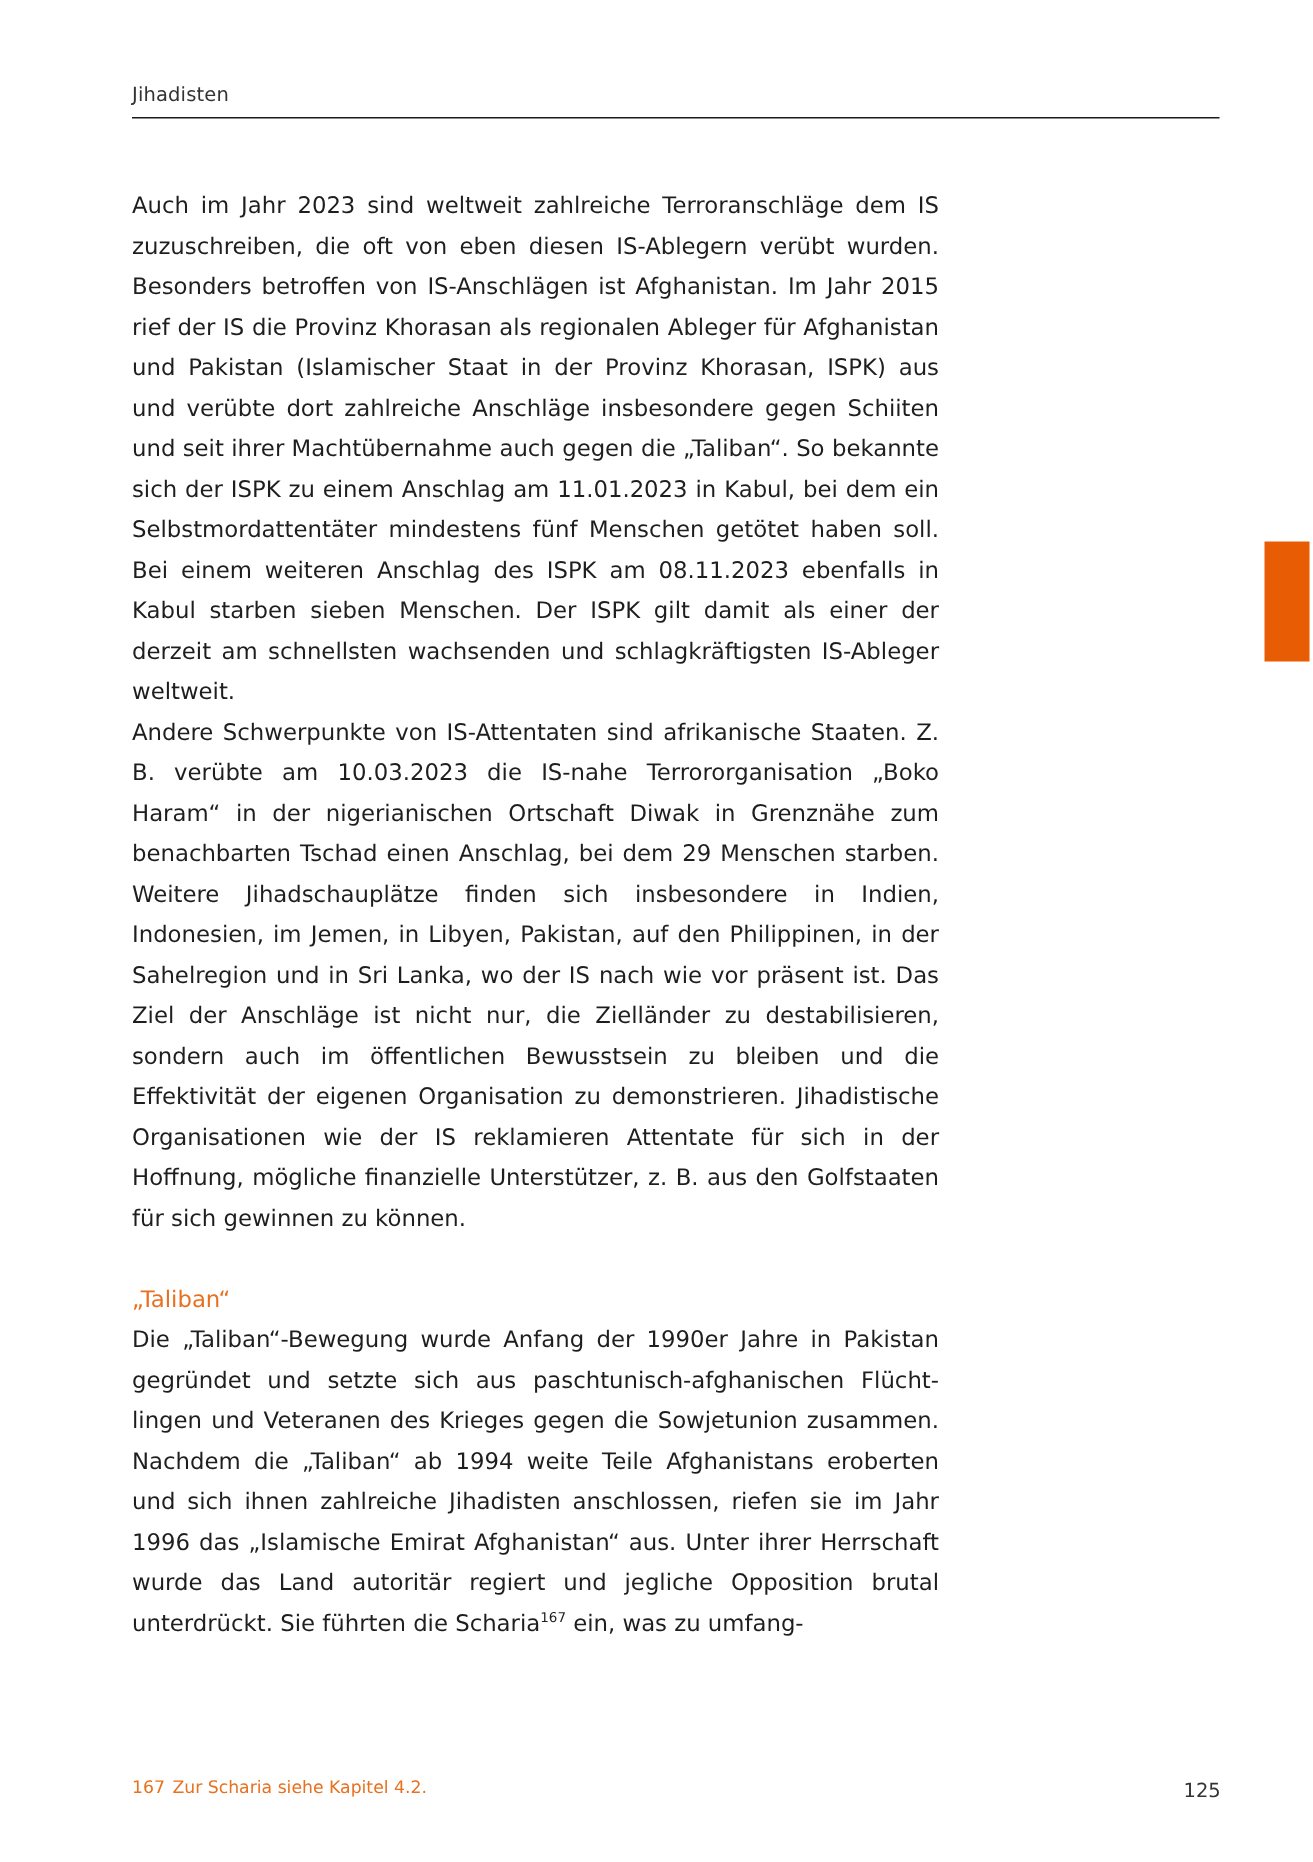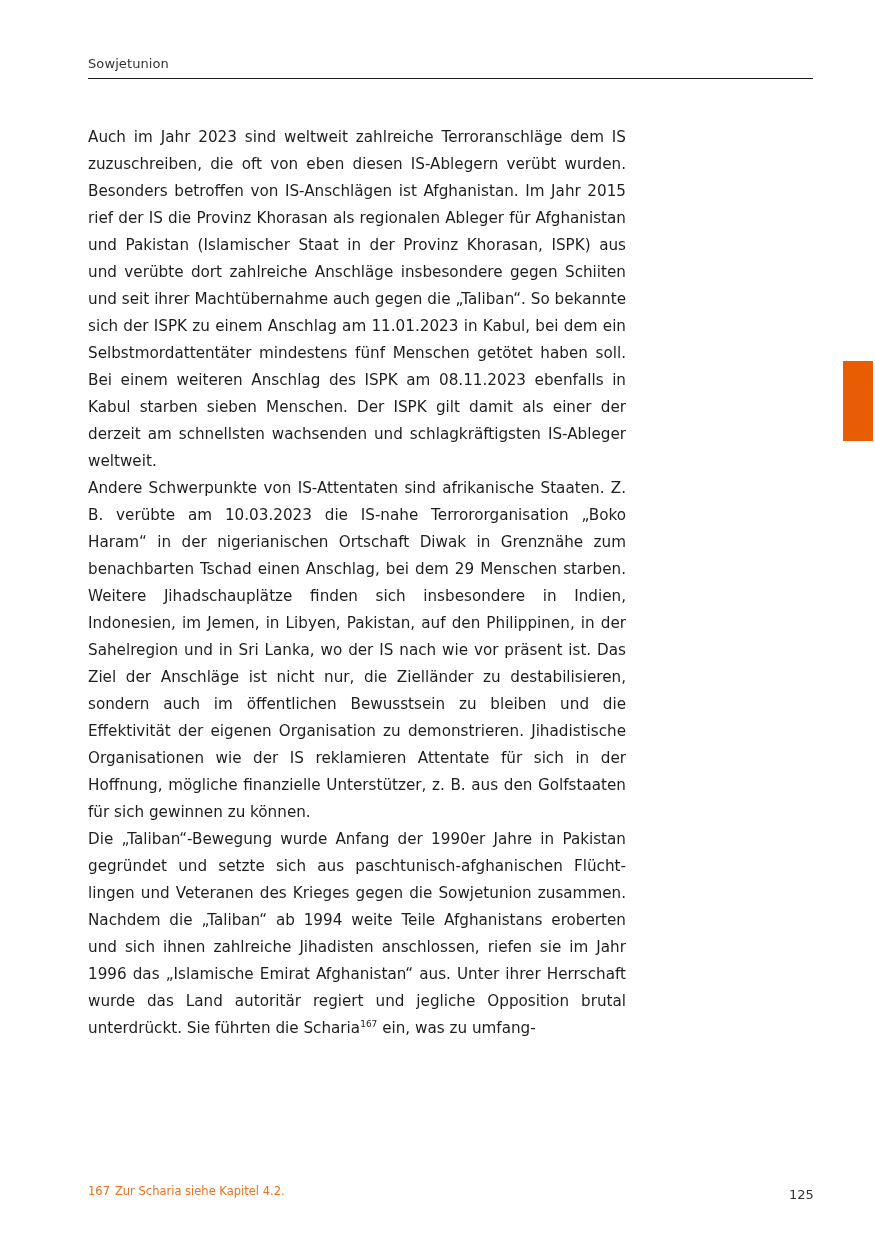--- a/index.html
+++ b/index.html
@@ -78,28 +78,29 @@
       position: absolute;
       left: 789px;
       top: 1187px;
       font-size: 13px;
       color: #333333;
     }
   </style>
 </head>
 <body>
 
-<div class="running-header">Sowjetunion</div>
+<div class="running-header">Jihadisten</div>
 <div class="header-rule"></div>
 
 <div class="side-tab"></div>
 
 <div class="body-text">
   <p>Auch im Jahr 2023 sind weltweit zahlreiche Terroranschläge dem IS zuzuschreiben, die oft von eben diesen IS-Ablegern verübt wurden. Besonders betroffen von IS-Anschlägen ist Afghanistan. Im Jahr 2015 rief der IS die Provinz Khorasan als regionalen Ableger für Afghanistan und Pakistan (Islamischer Staat in der Provinz Khorasan, ISPK) aus und verübte dort zahlreiche Anschläge insbesondere gegen Schiiten und seit ihrer Machtübernahme auch gegen die „Taliban“. So bekannte sich der ISPK zu einem Anschlag am 11.01.2023 in Kabul, bei dem ein Selbstmordattentäter mindestens fünf Menschen getötet haben soll. Bei einem weiteren Anschlag des ISPK am 08.11.2023 ebenfalls in Kabul starben sieben Menschen. Der ISPK gilt damit als einer der derzeit am schnellsten wachsenden und schlagkräftigsten IS-Ableger weltweit.</p>
   <p>Andere Schwerpunkte von IS-Attentaten sind afrikanische Staaten. Z. B. verübte am 10.03.2023 die IS-nahe Terrororganisation „Boko Haram“ in der nigerianischen Ortschaft Diwak in Grenznähe zum benachbarten Tschad einen Anschlag, bei dem 29 Menschen starben. Weitere Jihadschauplätze finden sich insbesondere in Indien, Indonesien, im Jemen, in Libyen, Pakistan, auf den Philippinen, in der Sahelregion und in Sri Lanka, wo der IS nach wie vor präsent ist. Das Ziel der Anschläge ist nicht nur, die Zielländer zu destabilisieren, sondern auch im öffentlichen Bewusstsein zu bleiben und die Effektivität der eigenen Organisation zu demonstrieren. Jihadistische Organisationen wie der IS reklamieren Attentate für sich in der Hoffnung, mögliche finanzielle Unterstützer, z. B. aus den Golf­staaten für sich gewinnen zu können.</p>
+  <p class="section-heading">„Taliban“</p>
   <p><span>Die „Taliban“-Bewegung wurde Anfang der 1990er Jahre in Pakistan gegründet und setzte sich aus paschtunisch-afghanischen Flücht­lingen und Veteranen des Krieges gegen die Sowjetunion zusammen. Nachdem die „Taliban“ ab 1994 weite Teile Afghanistans eroberten und sich ihnen zahlreiche Jihadisten anschlossen, riefen sie im Jahr 1996 das „Islamische Emirat Afghanistan“ aus. Unter ihrer Herr­schaft wurde das Land autoritär regiert und jegliche Opposition brutal unterdrückt. Sie führten die Scharia</span><sup class="fn-ref">167</sup><span> ein, was zu umfang-</span></p>
 </div>
 
 <div class="footnote">
   <span class="fn-num">167</span><span>Zur Scharia siehe Kapitel 4.2.</span>
 </div>
 
 <div class="page-number">125</div>
 
 </body></html>

